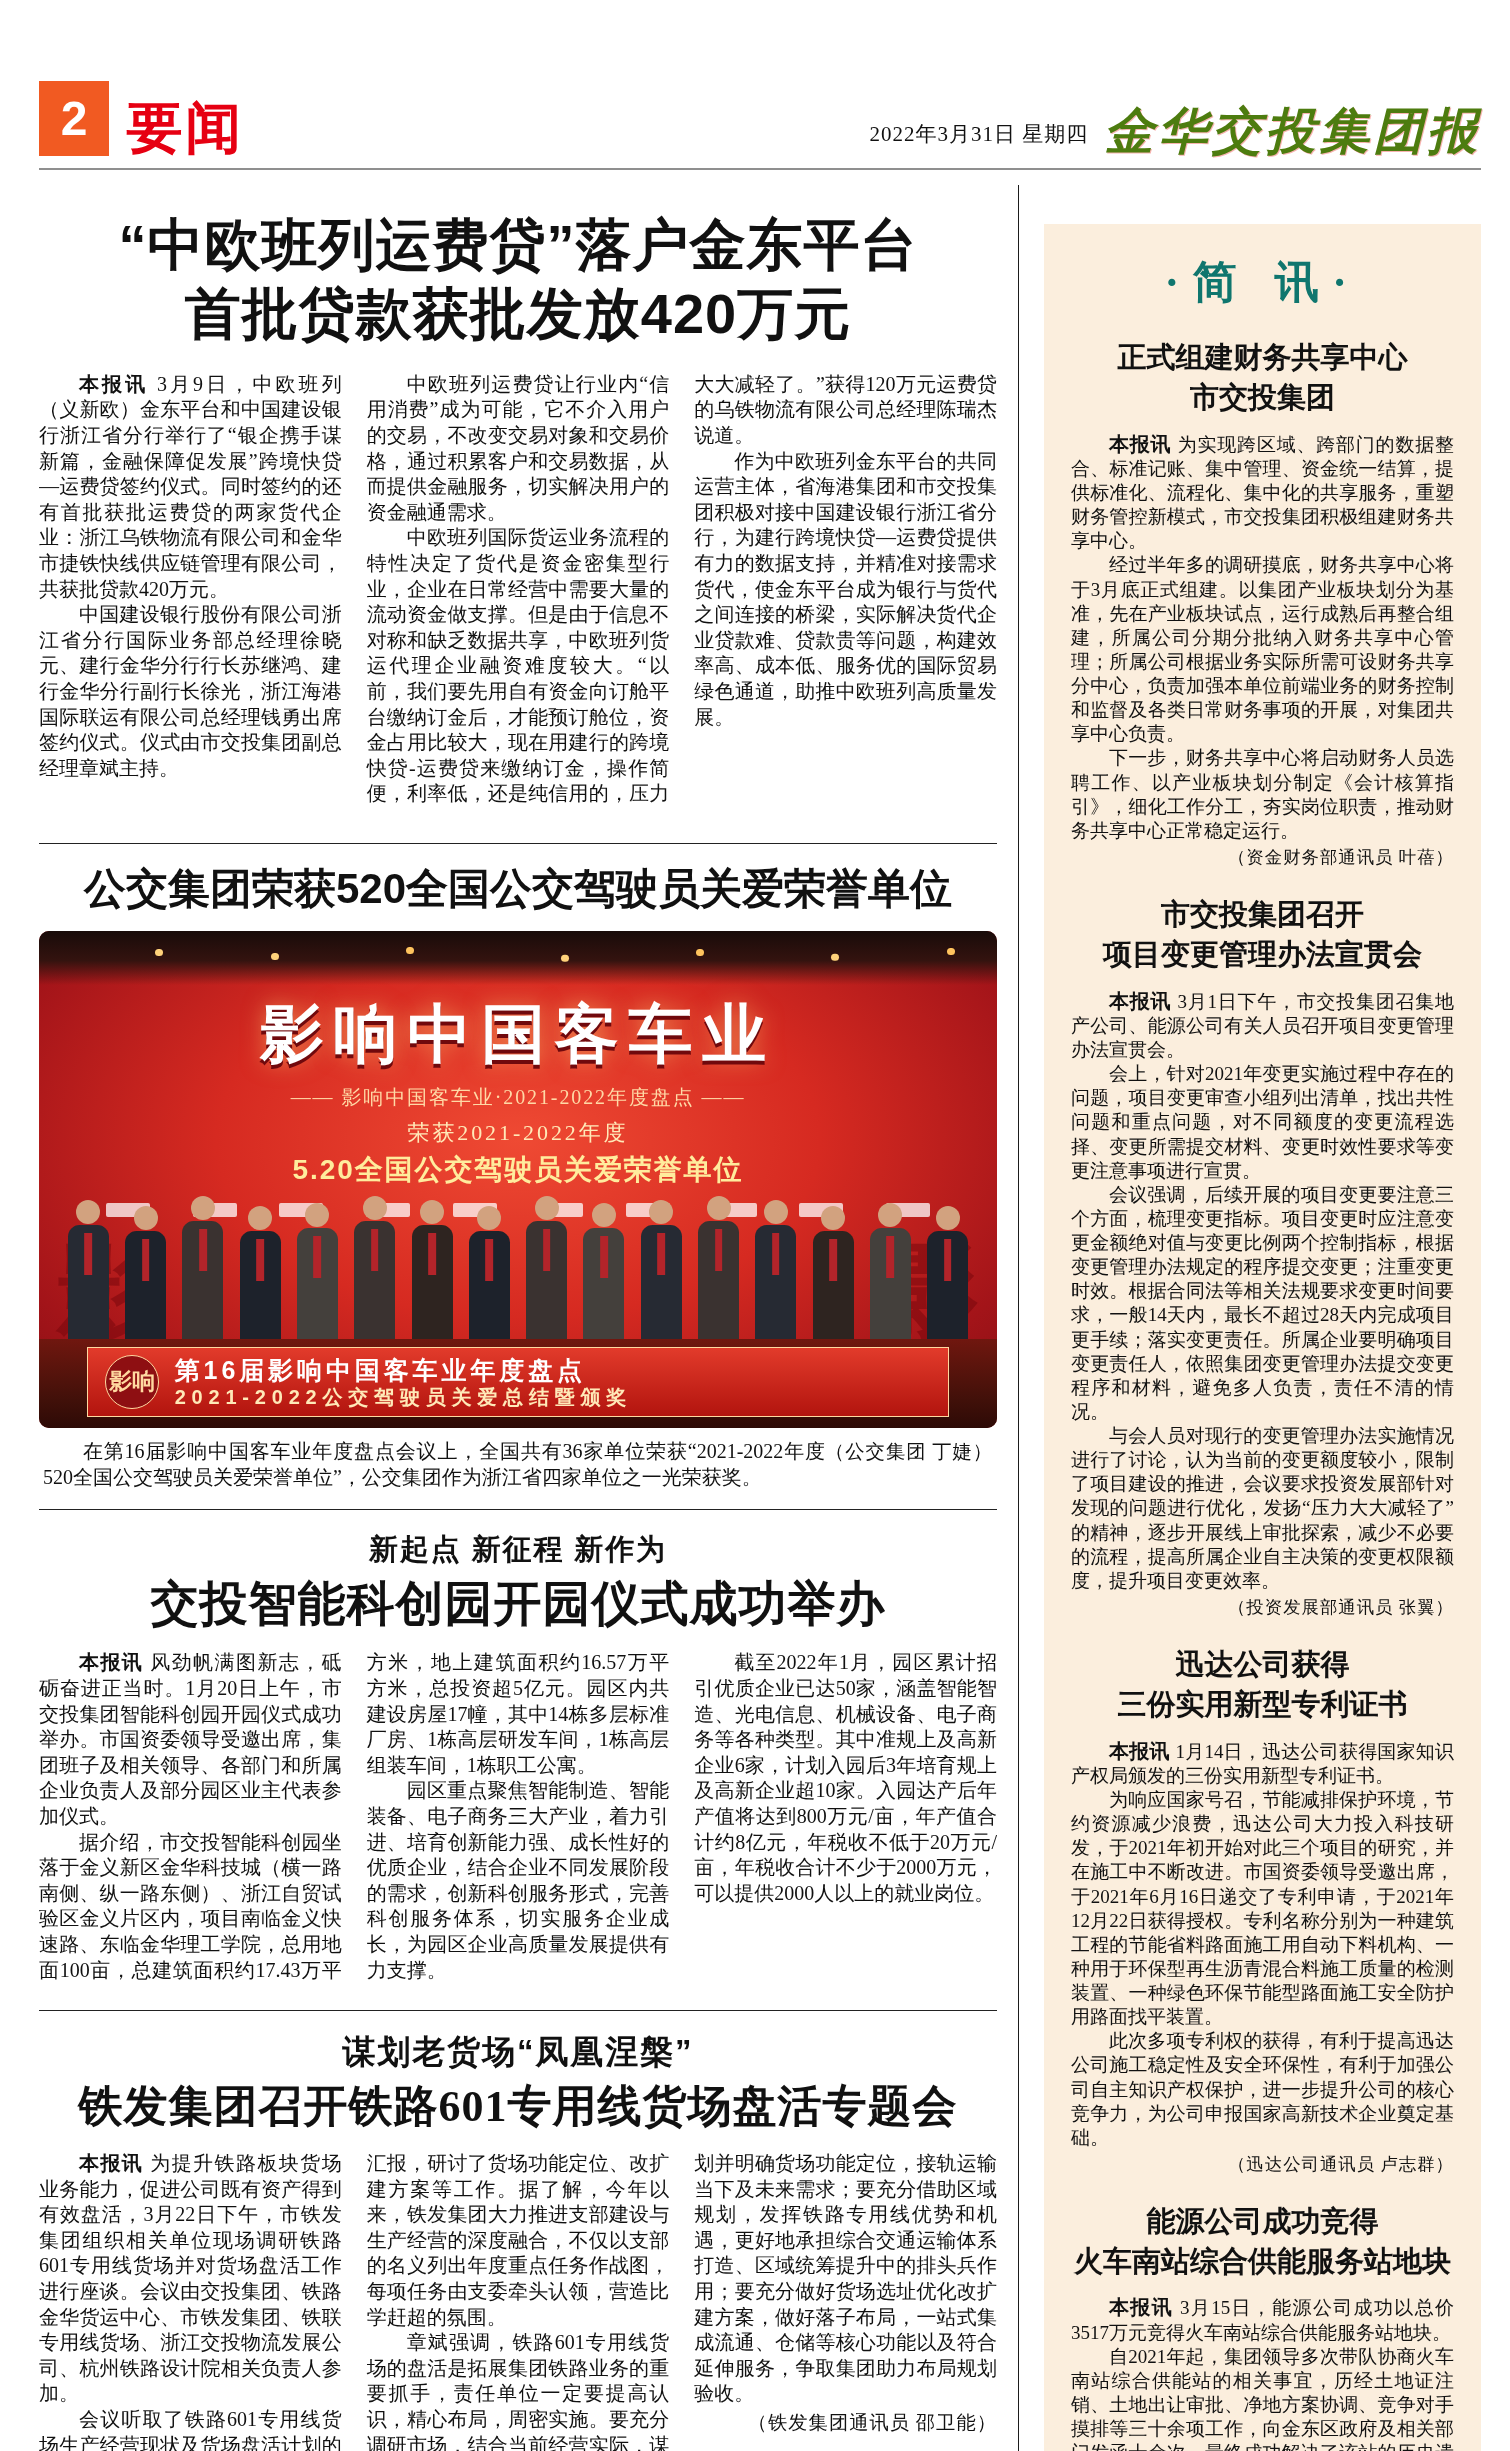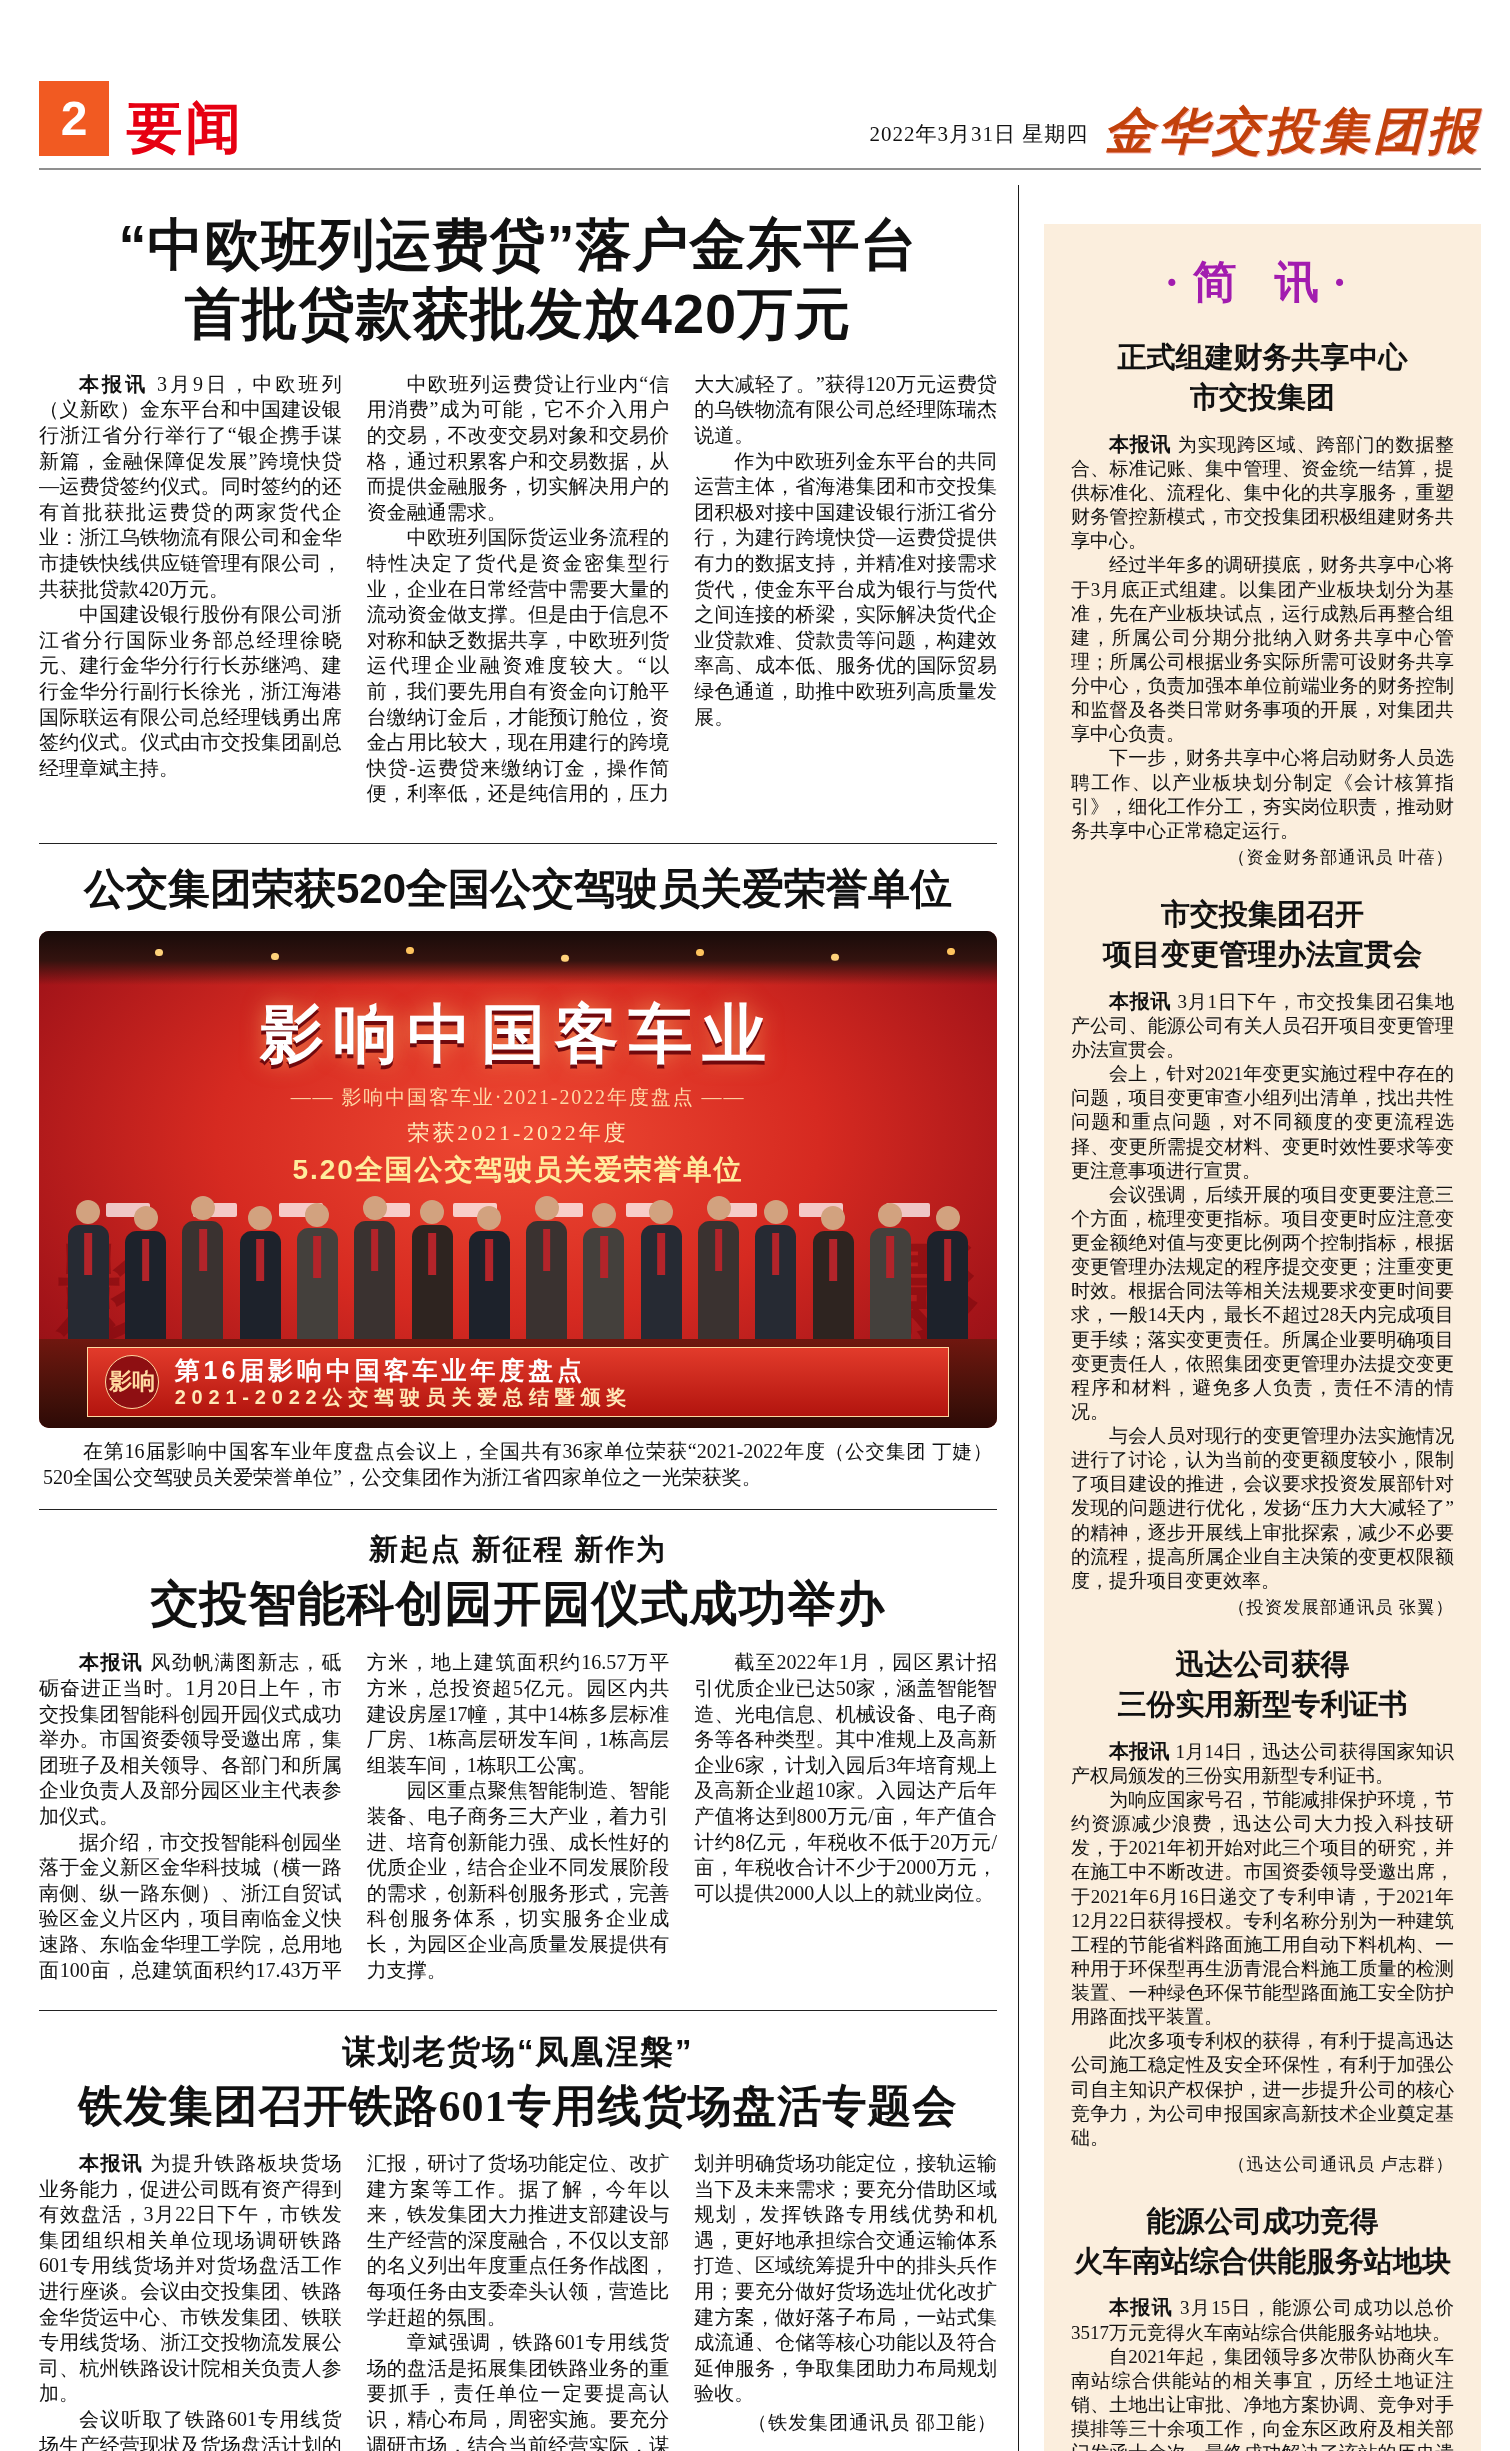--- a/index.html
+++ b/index.html
@@ -8,21 +8,21 @@
 
   
   .masthead-bar{display:flex;align-items:flex-end;justify-content:space-between;border-bottom:2.9px solid #8f8f8f;padding-bottom:11.6px;}
   .mb-left{display:flex;align-items:flex-end;}
   .pagenum{width:70px;height:75px;background:#f15a22;color:#fff;font-family:"Liberation Sans","DejaVu Sans",sans-serif;
     font-weight:900;font-size:48px;display:flex;align-items:center;justify-content:center;}
   .section-title{color:#e60012;font-family:"Liberation Sans","DejaVu Sans",sans-serif;font-weight:900;font-size:56px;
     line-height:1;margin-left:17.4px;letter-spacing:2.9px;}
   .mb-right{display:flex;align-items:flex-end;}
   .dateline{font-size:21px;color:#111;margin:0 15.4px 7.7px 0;letter-spacing:1px;}
-  .masthead{color:#c2410c;font-size:50px;line-height:1;font-weight:700;font-style:italic;letter-spacing:3.9px;
+  .masthead{color:#4d7c0f;font-size:50px;line-height:1;font-weight:700;font-style:italic;letter-spacing:3.9px;
     font-family:"Liberation Serif","DejaVu Serif",serif;text-shadow:1px 1px 0 rgba(232,37,29,.35);}
 
   
   .content{display:flex;margin-top:15.4px;}
   .left-col{width:958px;flex:0 0 958px;}
   .right-col{flex:1;border-left:1px solid #1b1b1b;margin-left:21px;padding-left:25px;align-self:flex-start;padding-bottom:5.8px;}
 
   
   .headline-main{font-family:"Liberation Sans","DejaVu Sans",sans-serif;font-weight:900;text-align:center;
     font-size:56px;line-height:1.24;margin:25px 0 23px;letter-spacing:1px;}
@@ -78,21 +78,21 @@
   .ribbon-lines{color:#fff;font-family:"Liberation Sans","DejaVu Sans",sans-serif;}
   .ribbon-l1{font-size:25px;font-weight:900;letter-spacing:3.9px;line-height:1.2;}
   .ribbon-l2{font-size:20px;font-weight:700;letter-spacing:5.8px;line-height:1.2;color:#ffe9b8;}
 
   .caption{margin:9.7px 3.9px 3.9px;overflow:hidden;}
   .caption .cap-text{font-size:20px;line-height:1.3;text-align:justify;text-indent:2em;}
   .cap-byline{float:right;font-size:19.3px;letter-spacing:1px;}
 
   
   .brief-box{background:#fbeedd;padding:25px 27px 27px;margin-top:39px;}
-  .jianxun{color:#a21caf;text-align:center;font-size:44px;font-weight:900;letter-spacing:13.5px;
+  .jianxun{color:#0f766e;text-align:center;font-size:44px;font-weight:900;letter-spacing:13.5px;
     font-family:"Liberation Serif","DejaVu Serif",serif;margin:3.9px 0 9.7px;}
   .brief{margin-top:25px;}
   .brief-title{font-family:"Liberation Sans","DejaVu Sans",sans-serif;font-weight:900;text-align:center;
     font-size:29px;line-height:1.4;margin:0 0 13.5px;}
   .brief .para{font-size:19px;line-height:1.27;}
   .brief .byline{font-size:17.4px;}
 </style>
 </head>
 <body>
 

